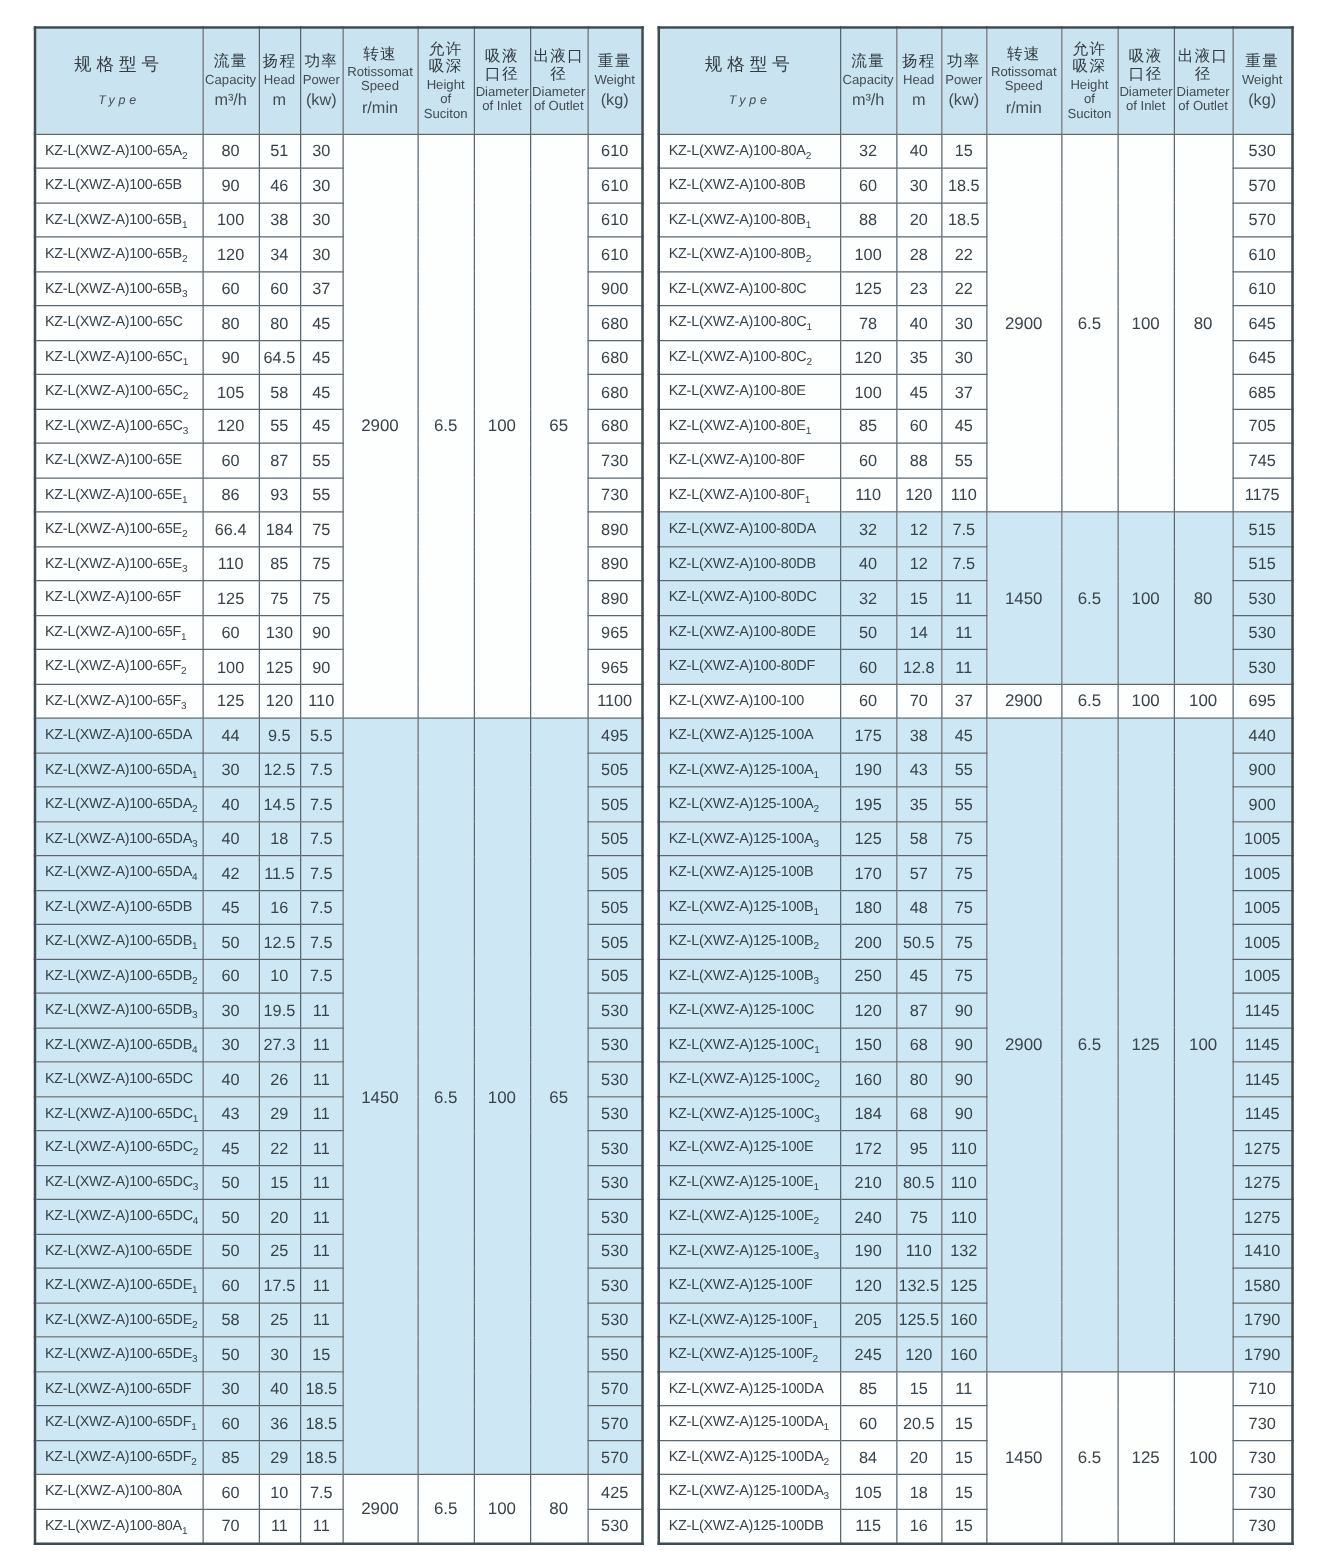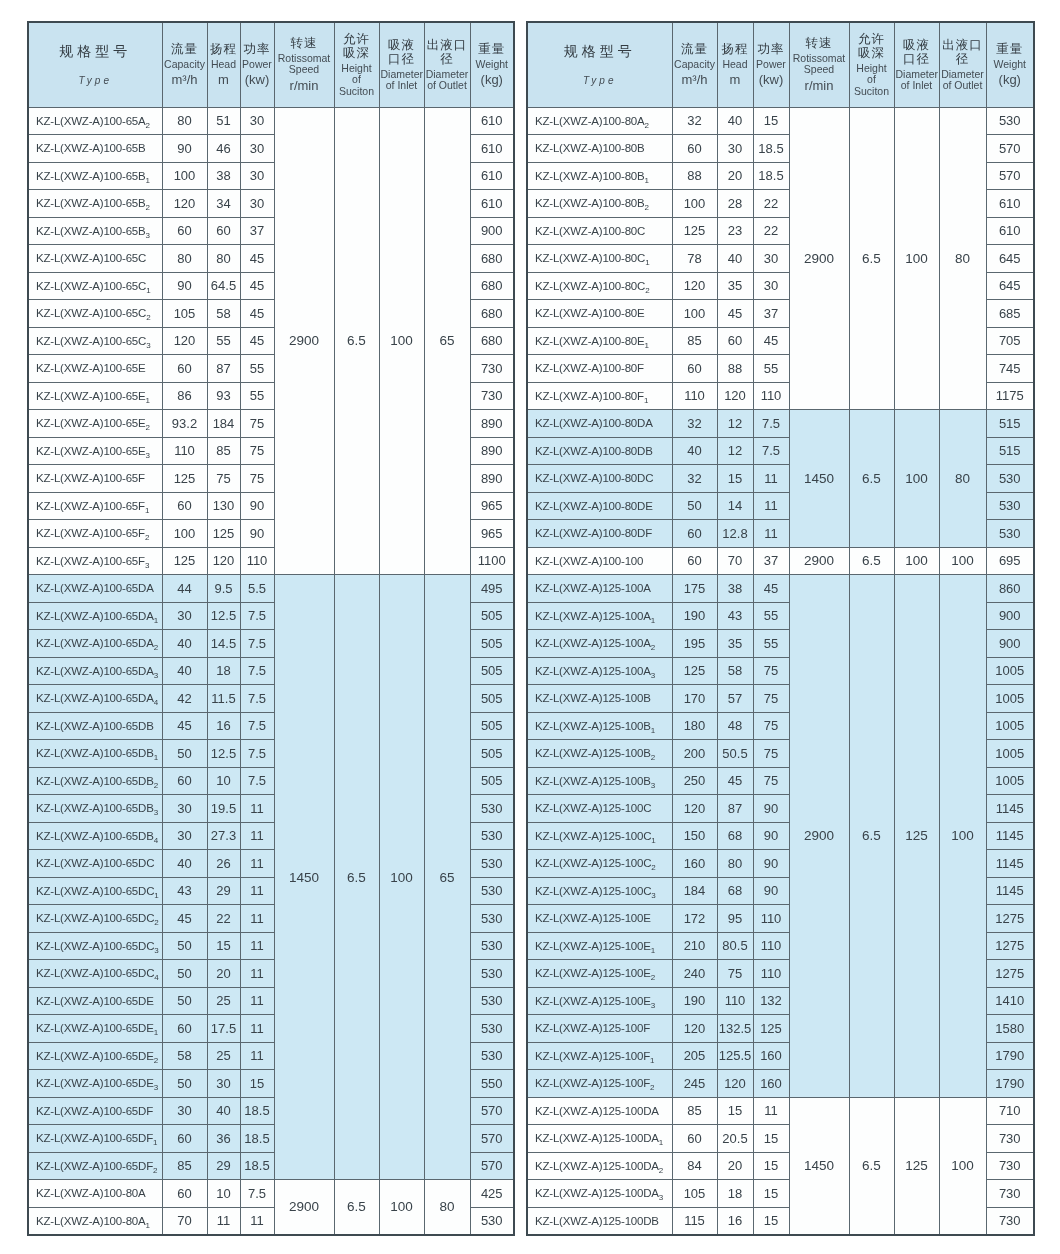--- a/index.html
+++ b/index.html
@@ -182,21 +182,21 @@
         </tr>
         <tr>
           <td class="model"><span class="mbase">KZ-L(XWZ-A)100-65E</span><sub>1</sub></td>
           <td class="num">86</td>
           <td class="num">93</td>
           <td class="num">55</td>
           <td class="num">730</td>
         </tr>
         <tr>
           <td class="model"><span class="mbase">KZ-L(XWZ-A)100-65E</span><sub>2</sub></td>
-          <td class="num">93.2</td>
+          <td class="num">66.4</td>
           <td class="num">184</td>
           <td class="num">75</td>
           <td class="num">890</td>
         </tr>
         <tr>
           <td class="model"><span class="mbase">KZ-L(XWZ-A)100-65E</span><sub>3</sub></td>
           <td class="num">110</td>
           <td class="num">85</td>
           <td class="num">75</td>
           <td class="num">890</td>
@@ -598,21 +598,21 @@
         </tr>
         <tr class="hl">
           <td class="model"><span class="mbase">KZ-L(XWZ-A)125-100A</span></td>
           <td class="num">175</td>
           <td class="num">38</td>
           <td class="num">45</td>
           <td class="num merged" rowspan="19">2900</td>
           <td class="num merged" rowspan="19">6.5</td>
           <td class="num merged" rowspan="19">125</td>
           <td class="num merged" rowspan="19">100</td>
-          <td class="num">860</td>
+          <td class="num">440</td>
         </tr>
         <tr class="hl">
           <td class="model"><span class="mbase">KZ-L(XWZ-A)125-100A</span><sub>1</sub></td>
           <td class="num">190</td>
           <td class="num">43</td>
           <td class="num">55</td>
           <td class="num">900</td>
         </tr>
         <tr class="hl">
           <td class="model"><span class="mbase">KZ-L(XWZ-A)125-100A</span><sub>2</sub></td>

